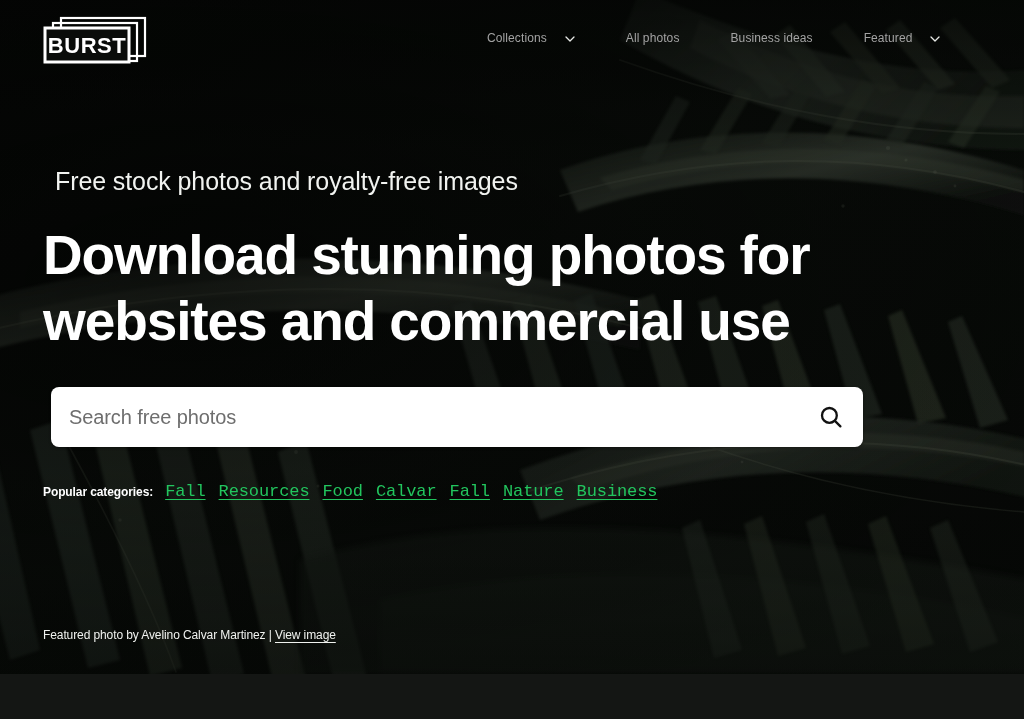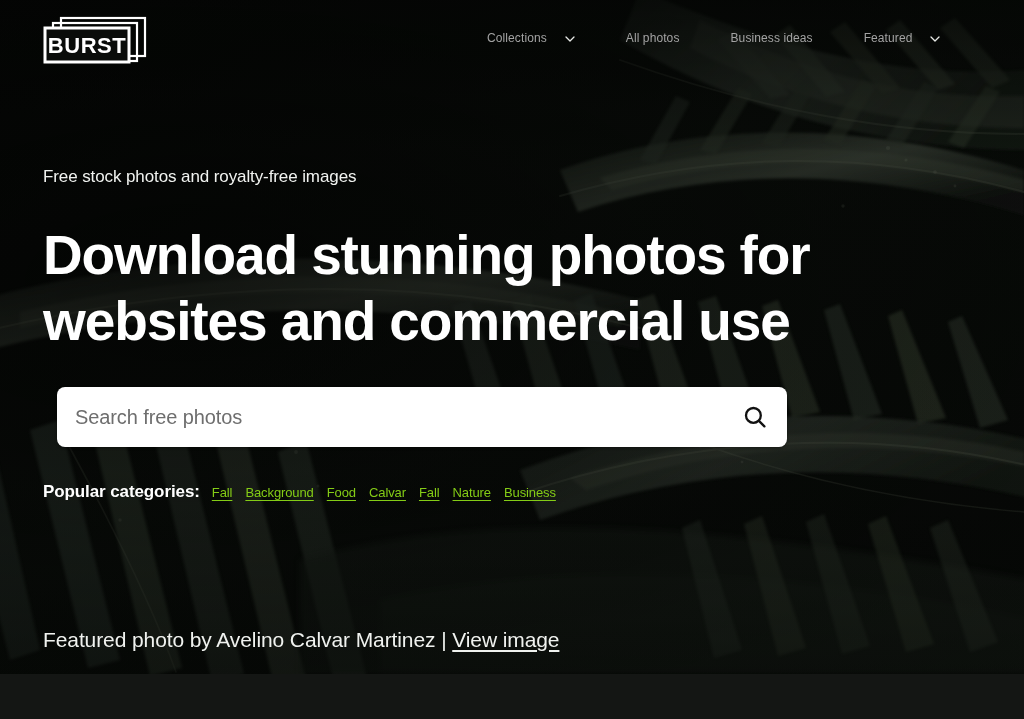--- a/index.html
+++ b/index.html
@@ -103,23 +103,23 @@
     position: absolute;
     left: 43px;
     top: 0;
     width: 940px;
     z-index: 5;
   }
 
   .eyebrow {
     position: absolute;
     top: 167px;
-    left: 0;
+    left: 12px;
     color: #f1f3f0;
-    font-size: 17px;
+    font-size: 25px;
     font-weight: 400;
     letter-spacing: -0.1px;
     white-space: nowrap;
     text-align: center;
   }
 
   .headline {
     position: absolute;
     top: 222px;
     left: 0;
@@ -128,22 +128,22 @@
     font-size: 55px;
     line-height: 66px;
     font-weight: 700;
     letter-spacing: -1.1px;
   }
 
   
   .search-wrap {
     position: absolute;
     top: 387px;
-    left: 14px;
-    width: 730px;
+    left: 8px;
+    width: 812px;
     height: 60px;
     background: #ffffff;
     border-radius: 8px;
     display: flex;
     align-items: center;
     box-shadow: 0 1px 3px rgba(0,0,0,0.35);
   }
   .search-input {
     flex: 1 1 auto;
     height: 100%;
@@ -175,42 +175,43 @@
     position: absolute;
     top: 482px;
     left: 0;
     display: flex;
     align-items: baseline;
     flex-wrap: nowrap;
     white-space: nowrap;
   }
   .cats-label {
     color: #ffffff;
-    font-size: 17px;
+    font-size: 12px;
     font-weight: 700;
     letter-spacing: -0.1px;
     margin-right: 12px;
   }
   .cat-link {
-    color: #84cc16;
-    font-size: 13px;
+    color: #22c55e;
+    font-size: 17px;
     text-decoration: underline;
     text-underline-offset: 3px;
     margin-right: 13px;
     letter-spacing: -0.1px;
+    font-family: Liberation Mono, monospace;
   }
   .cat-link:last-child { margin-right: 16px; }
 
   
   .credit {
     position: absolute;
     top: 628px;
     left: 0;
     color: #f0f2ef;
-    font-size: 21px;
+    font-size: 12px;
     letter-spacing: -0.1px;
     white-space: nowrap;
   }
   .credit a {
     color: #f0f2ef;
     text-decoration: underline;
     text-underline-offset: 3px;
   }
 
   
@@ -426,21 +427,21 @@
               <circle cx="12.4" cy="12.4" r="7.4" fill="none" stroke="#111111" stroke-width="2.3"></circle>
               <line x1="17.9" y1="17.9" x2="23.4" y2="23.4" stroke="#111111" stroke-width="2.3" stroke-linecap="round"></line>
             </svg>
           </span>
         </button>
       </form>
 
       <div class="cats">
         <span class="cats-label">Popular categories:</span>
         <a class="cat-link" href="#">Fall</a>
-        <a class="cat-link" href="#">Background</a>
+        <a class="cat-link" href="#">Resources</a>
         <a class="cat-link" href="#">Food</a>
         <a class="cat-link" href="#">Calvar</a>
         <a class="cat-link" href="#">Fall</a>
         <a class="cat-link" href="#">Nature</a>
         <a class="cat-link" href="#">Business</a>
       </div>
 
       <p class="credit">
         <span>Featured photo by </span><span>Avelino Calvar Martinez</span><span> | </span><a href="#">View image</a>
       </p>

